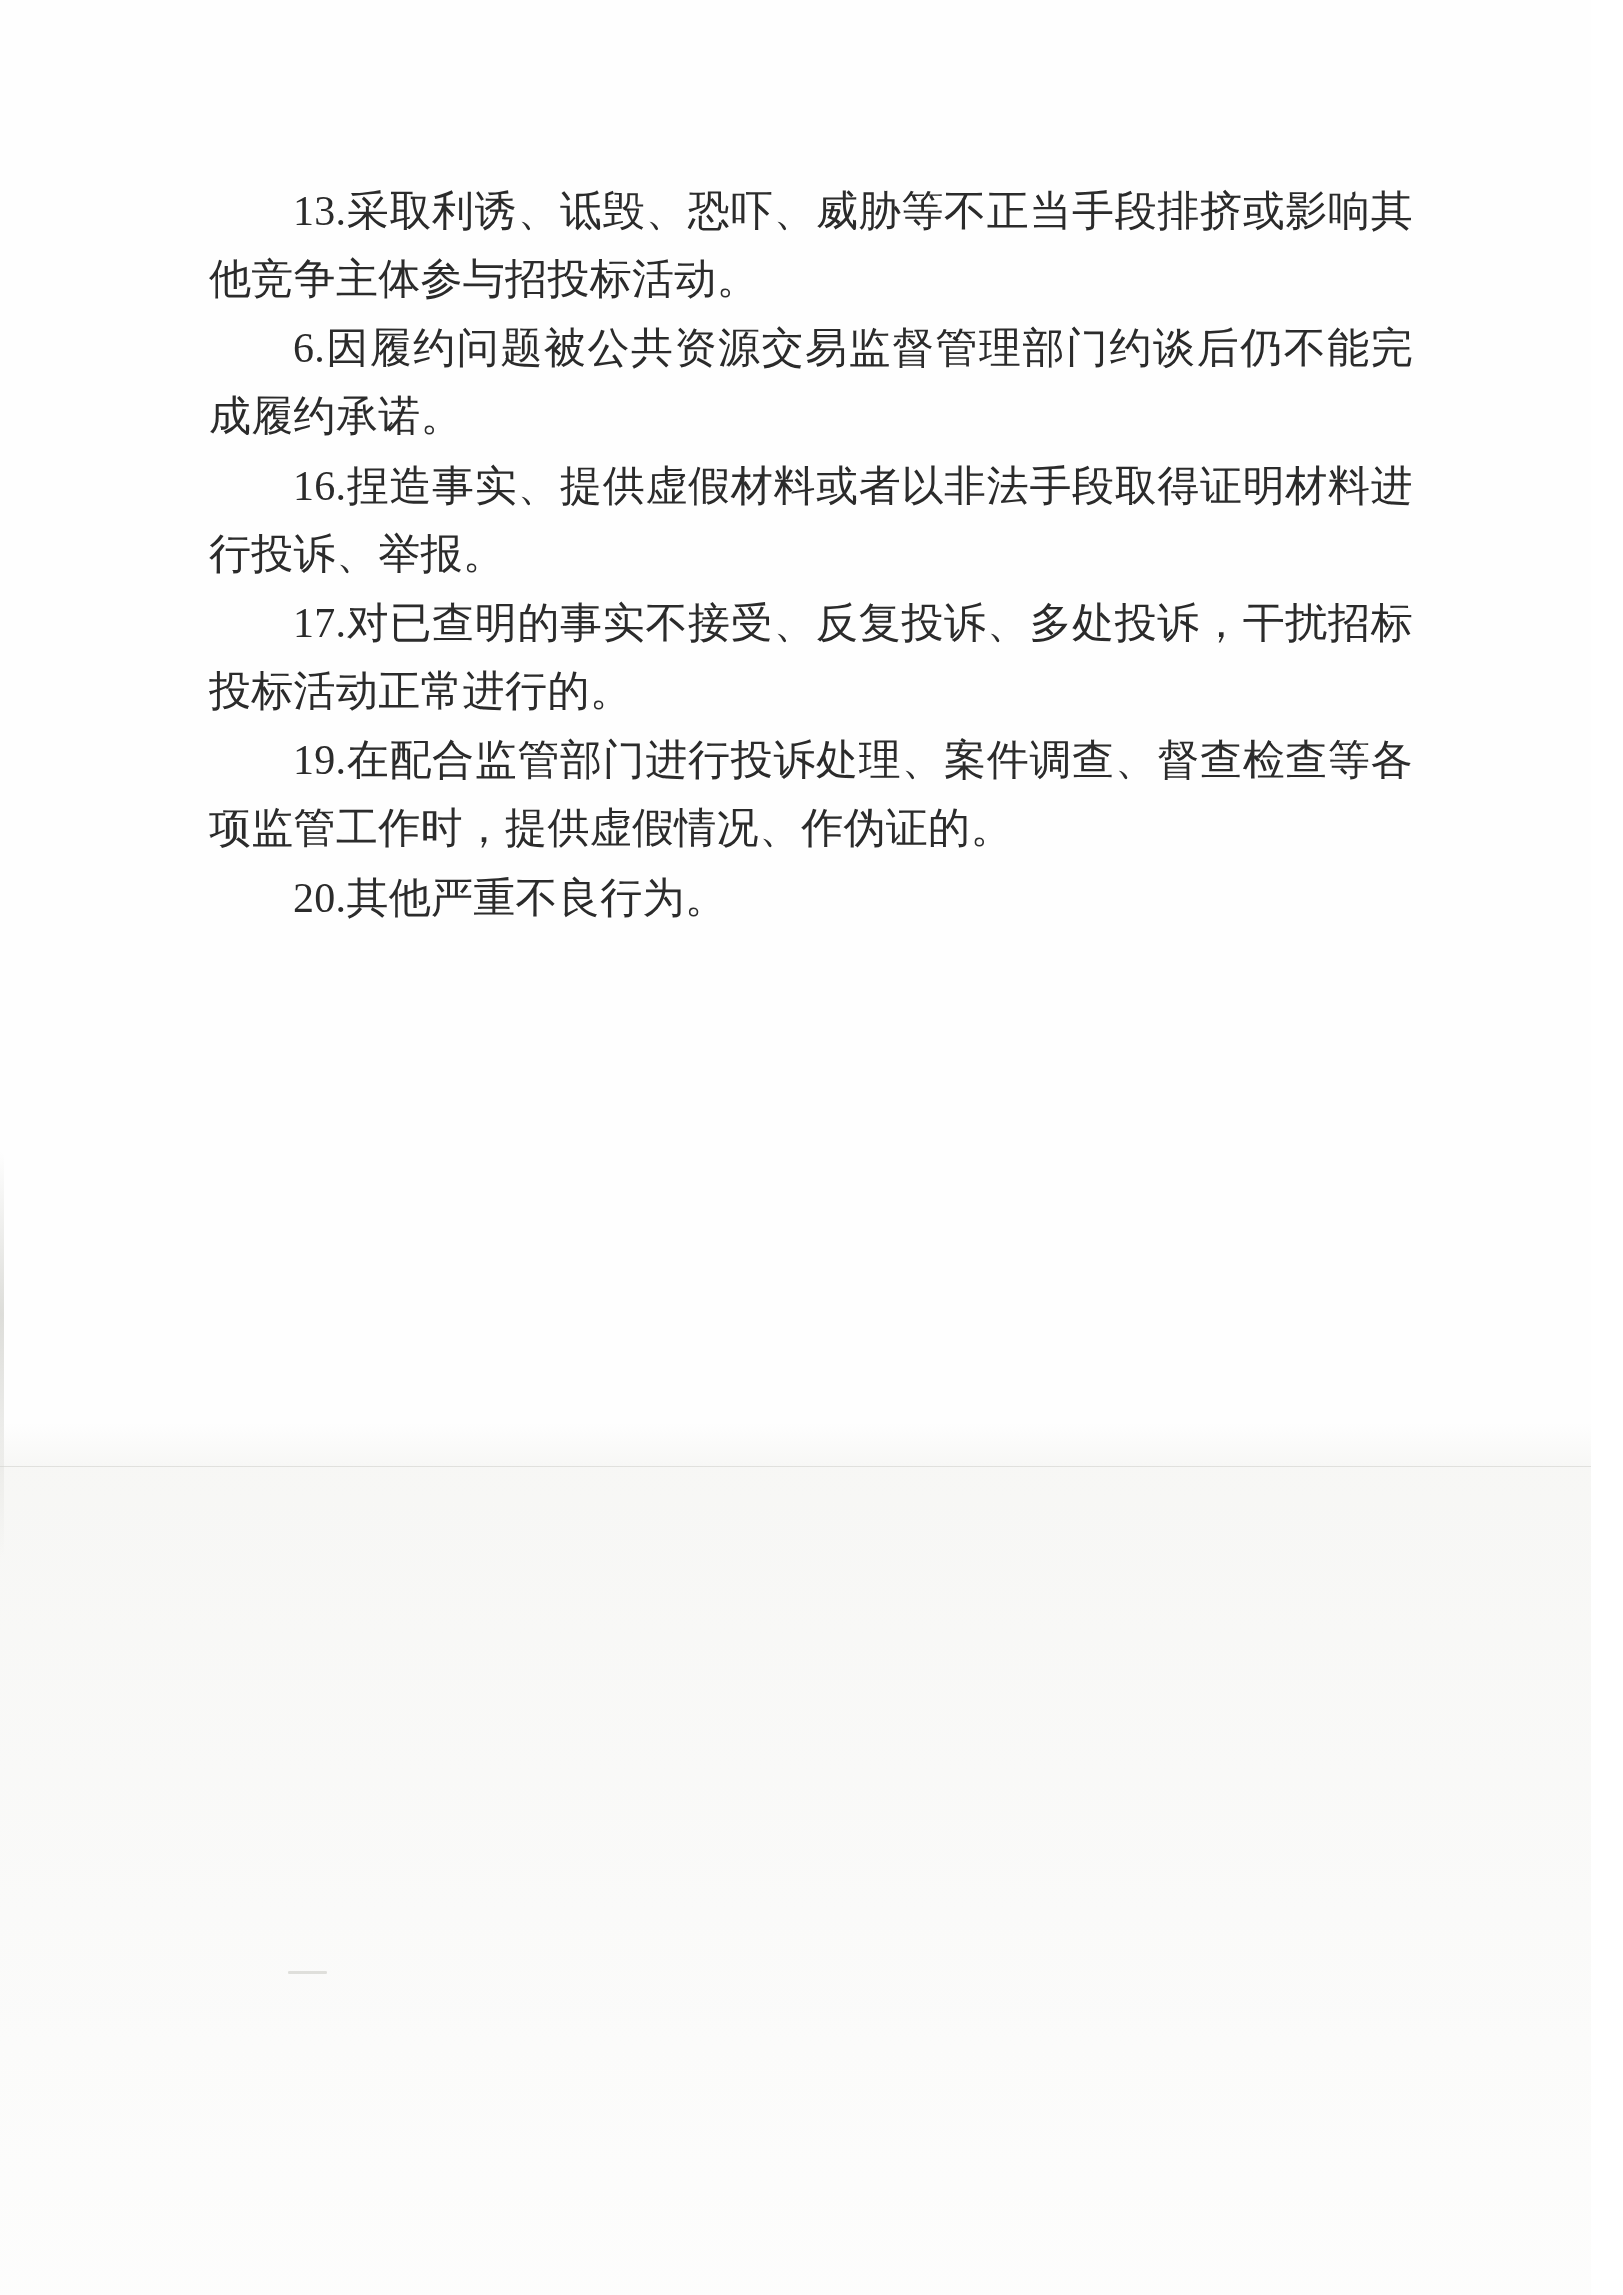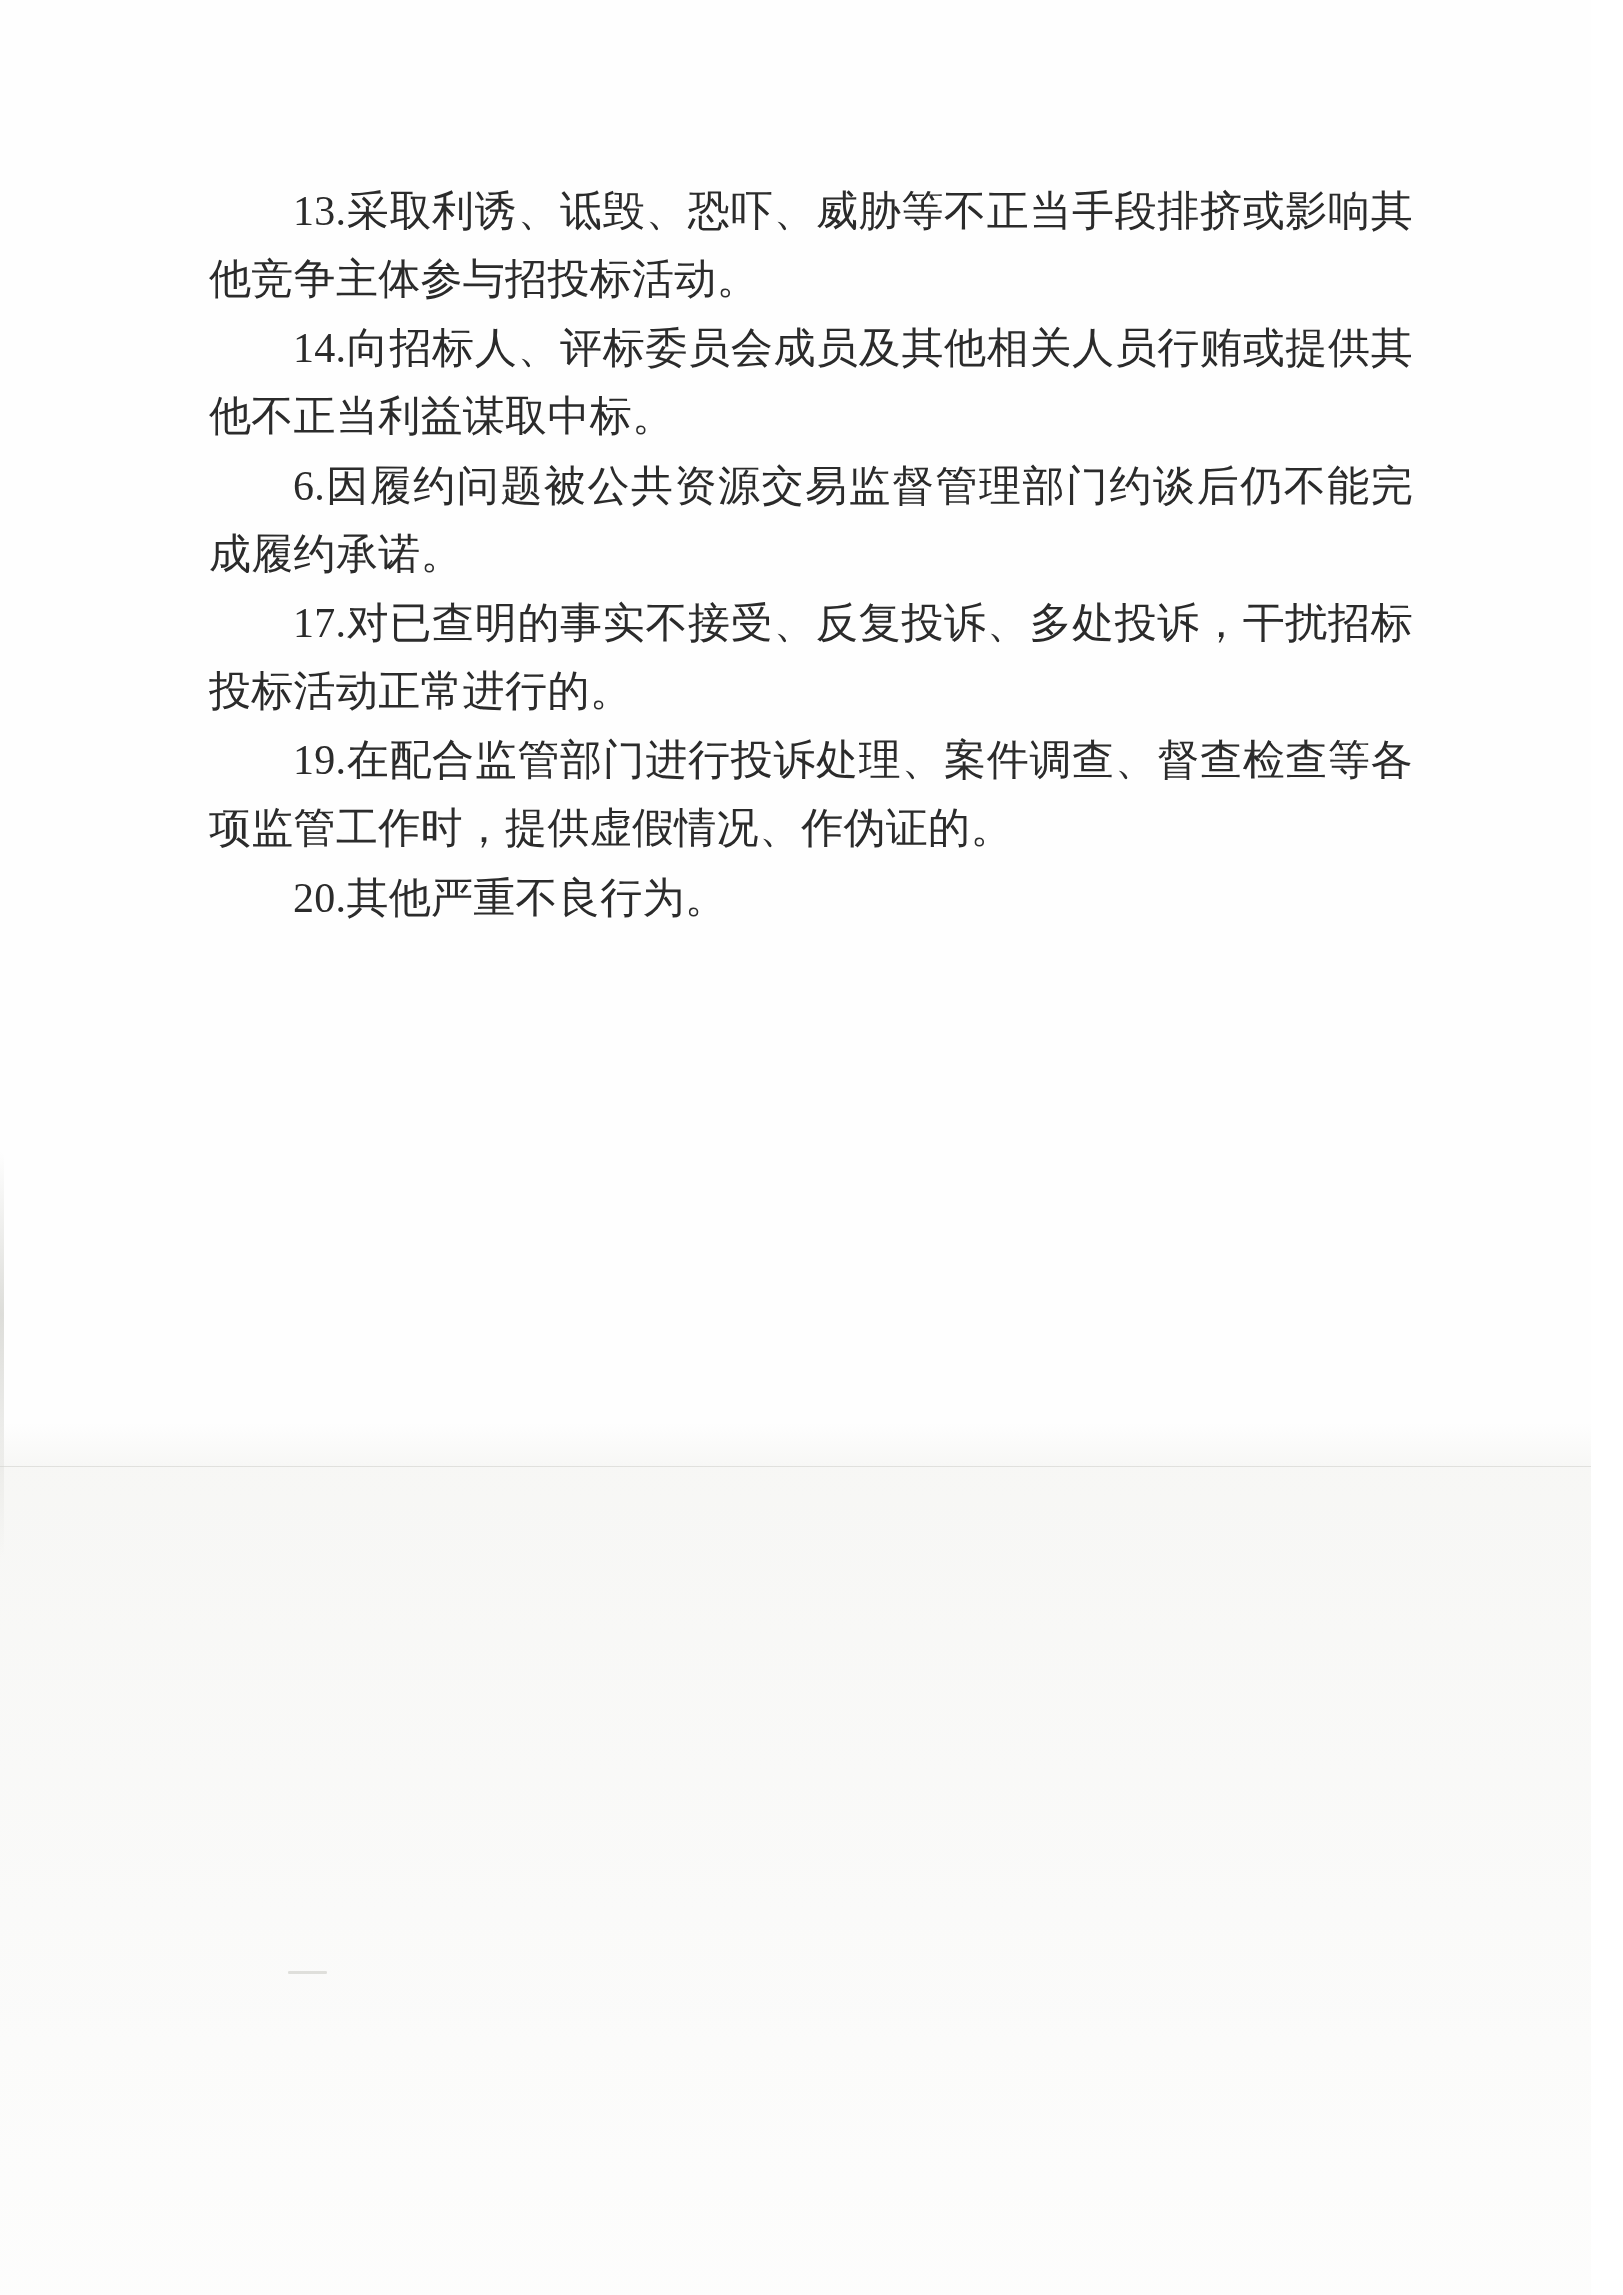--- a/index.html
+++ b/index.html
@@ -71,21 +71,21 @@
 
 <div class="page">
 
   <div class="scan-tint"></div>
   <div class="scan-line"></div>
   <div class="edge-mark-left"></div>
   <div class="edge-mark-bottom"></div>
 
   <div class="body-text">
     <p class="para">13.采取利诱、诋毁、恐吓、威胁等不正当手段排挤或影响其他竞争主体参与招投标活动。</p>
-    <p class="para">14.向招标人、评标委员会成员及其他相关人员行贿或提供其他不正当利益谋取中标。</p>
     <p class="para">6.因履约问题被公共资源交易监督管理部门约谈后仍不能完成履约承诺。</p>
+    <p class="para">16.捏造事实、提供虚假材料或者以非法手段取得证明材料进行投诉、举报。</p>
     <p class="para">17.对已查明的事实不接受、反复投诉、多处投诉，干扰招标投标活动正常进行的。</p>
     <p class="para">19.在配合监管部门进行投诉处理、案件调查、督查检查等各项监管工作时，提供虚假情况、作伪证的。</p>
     <p class="para">20.其他严重不良行为。</p>
   </div>
 
 </div>
 
 
 </body></html>

